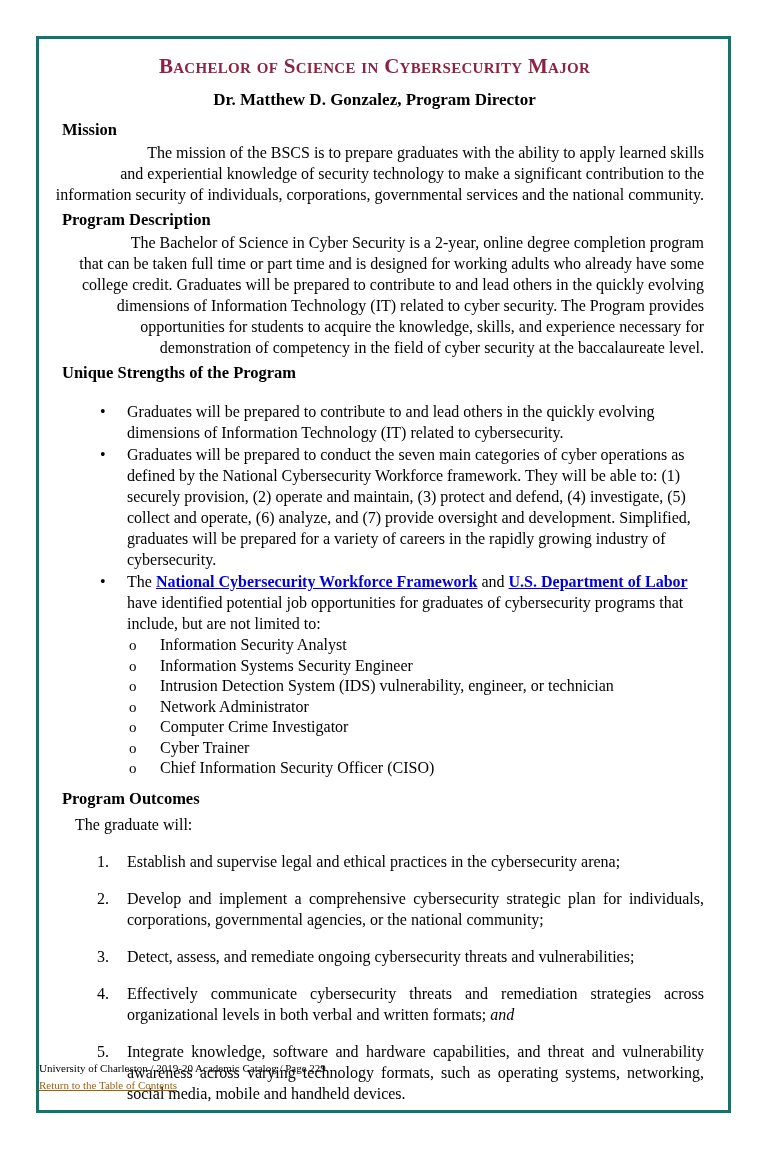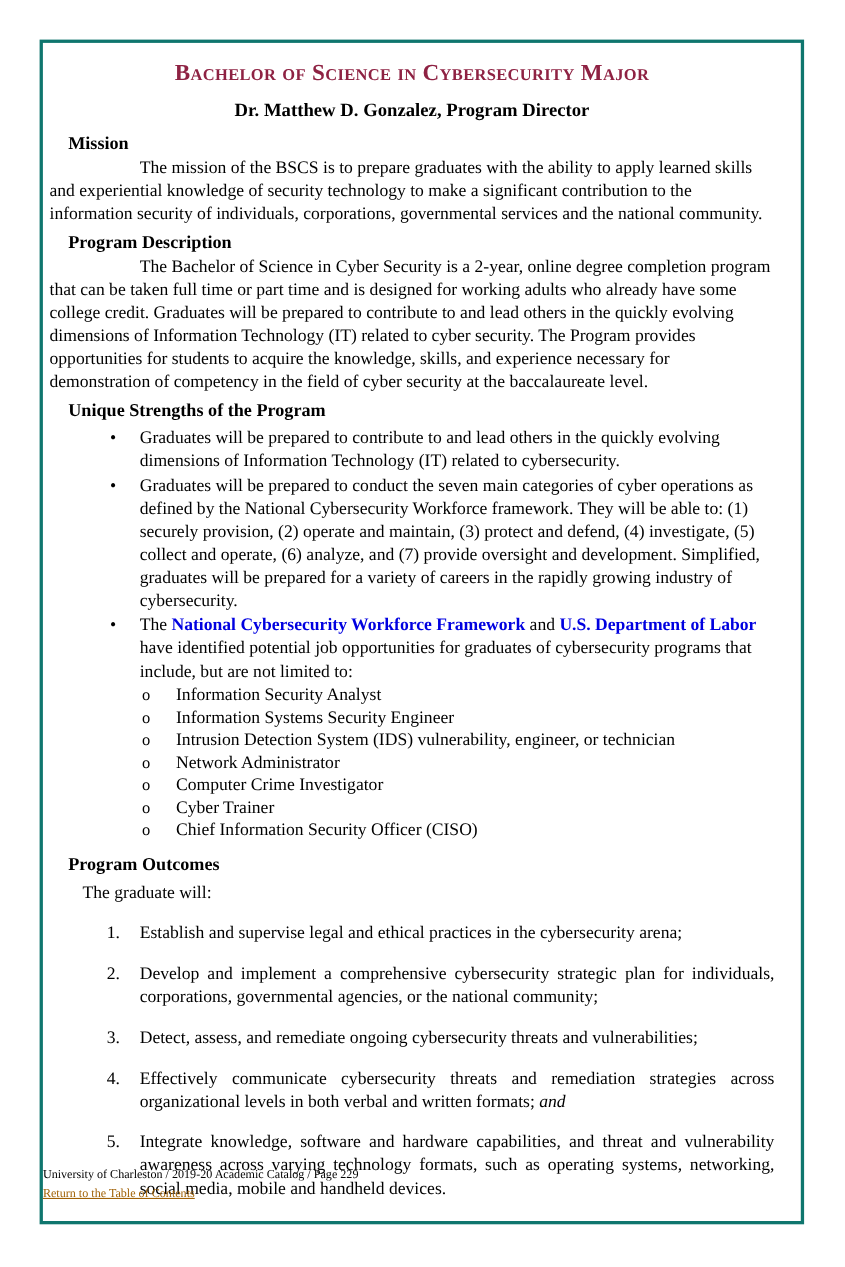--- a/index.html
+++ b/index.html
@@ -46,25 +46,25 @@
   h2.sect {
     margin: 9px 0 2px 17px;
     font-size: 16.5px;
     line-height: 21px;
     font-weight: bold;
   }
   h2.sect.tight { margin-top: 4px; }
   p.body-para {
     margin: 2px 0 2px 0;
     text-indent: 82px;
-    text-align: left;
+    text-align: right;
   }
   ul.bullets {
     list-style: none;
-    margin: 5px 0 2px 0;
+    margin: 18px 0 2px 0;
     padding: 0;
   }
   ul.bullets > li {
     position: relative;
     padding-left: 82px;
     margin: 0 0 1px 0;
   }
   ul.bullets > li::before {
     content: "\2022";
     position: absolute;
@@ -104,20 +104,21 @@
   }
   ol.outcomes > li::before {
     content: counter(n) ".";
     position: absolute;
     left: 52px;
     top: 0;
   }
   a.text-link {
     color: #0000e0;
     font-weight: bold;
+    text-decoration: underline;
     cursor: pointer;
   }
   .footer {
     position: absolute;
     left: 0; right: 0; bottom: 0;
     font-size: 11px;
     line-height: 17px;
     padding-bottom: 16px;
   }
   a.footer-link {

